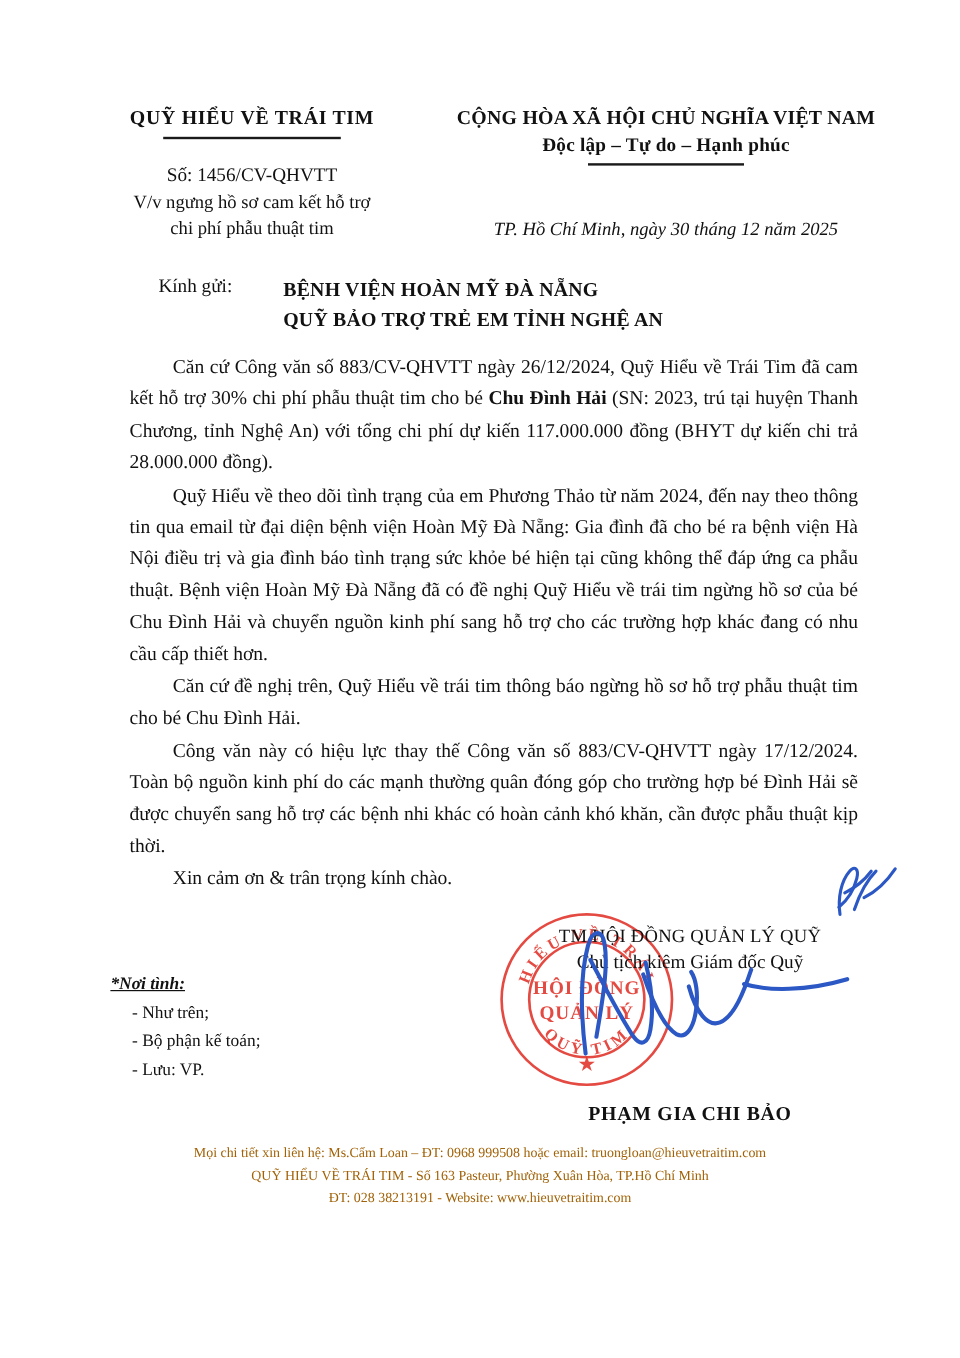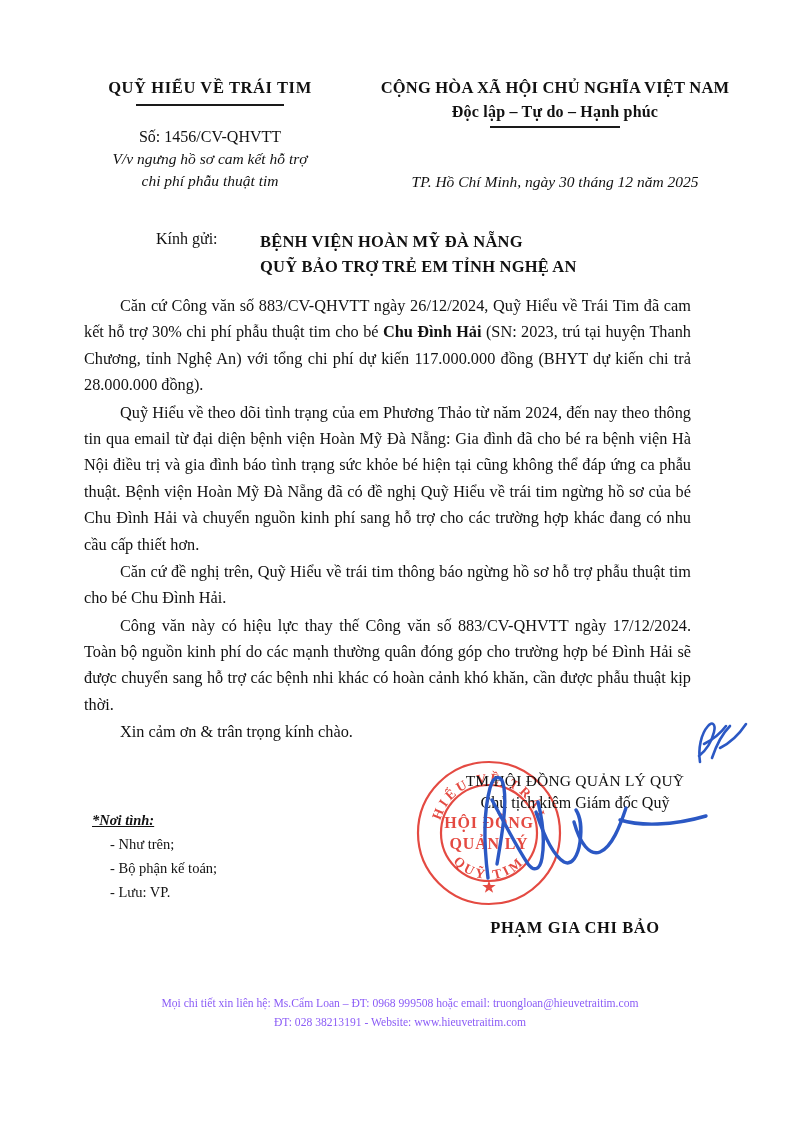--- a/index.html
+++ b/index.html
@@ -17,21 +17,21 @@
     width: 800px;
     height: 1132px;
     margin: 0 auto;
     background: #ffffff;
     overflow: hidden;
   }
 
   
   .header {
     position: absolute;
-    top: 78px;
+    top: 88px;
     left: 60px;
     right: 60px;
     display: flex;
     align-items: flex-start;
   }
   .header-left {
     width: 300px;
     text-align: center;
     flex: 0 0 auto;
   }
@@ -71,57 +71,56 @@
     letter-spacing: 0.2px;
     white-space: nowrap;
   }
   .doc-number {
     font-size: 16px;
     margin-top: 22px;
     white-space: nowrap;
   }
   .doc-subject {
     font-size: 15.5px;
-    font-style: italic;
     line-height: 1.42;
     margin-top: 2px;
   }
   .place-date {
     font-size: 15.5px;
     font-style: italic;
     margin-top: 45px;
     white-space: nowrap;
   }
 
   
   .kinh-gui-block {
     position: absolute;
     top: 229px;
-    left: 156px;
+    left: 132px;
     display: flex;
     align-items: flex-start;
   }
   .kinh-gui-label {
     font-size: 16px;
     padding-top: 1px;
     width: 104px;
     flex: 0 0 auto;
   }
   .kinh-gui-list {
     font-size: 16.5px;
     font-weight: bold;
     line-height: 1.52;
     letter-spacing: 0.2px;
   }
 
   
   .body-text {
     position: absolute;
     top: 293px;
-    left: 84px;
+    left: 108px;
     width: 607px;
   }
   .para {
     font-size: 16.3px;
     line-height: 1.62;
     text-align: justify;
     text-indent: 36px;
     margin: 0 0 1px 0;
     hyphens: none;
   }
@@ -191,22 +190,21 @@
     padding-left: 18px;
   }
 
   
   .footer {
     position: absolute;
     left: 0;
     right: 0;
     top: 952px;
     text-align: center;
-    color: #8b5cf6;
-    margin-top: 43px;
+    color: #a16207;
   }
   .footer-line {
     font-size: 11.6px;
     line-height: 1.62;
     white-space: nowrap;
   }
 </style>
 </head>
 <body>
 
@@ -298,16 +296,17 @@
 
   <div class="noi-nhan">
     <div class="noi-nhan-title">*Nơi tình:</div>
     <div class="noi-nhan-item">- Như trên;</div>
     <div class="noi-nhan-item">- Bộ phận kế toán;</div>
     <div class="noi-nhan-item">-  Lưu: VP.</div>
   </div>
 
   <div class="footer">
     <div class="footer-line">Mọi chi tiết xin liên hệ: Ms.Cẩm Loan – ĐT: 0968 999508 hoặc email: truongloan@hieuvetraitim.com</div>
+    <div class="footer-line">QUỸ HIỂU VỀ TRÁI TIM - Số 163 Pasteur, Phường Xuân Hòa, TP.Hồ Chí Minh</div>
     <div class="footer-line">ĐT: 028 38213191 - Website: www.hieuvetraitim.com</div>
   </div>
 
 </div>
 
 </body></html>

